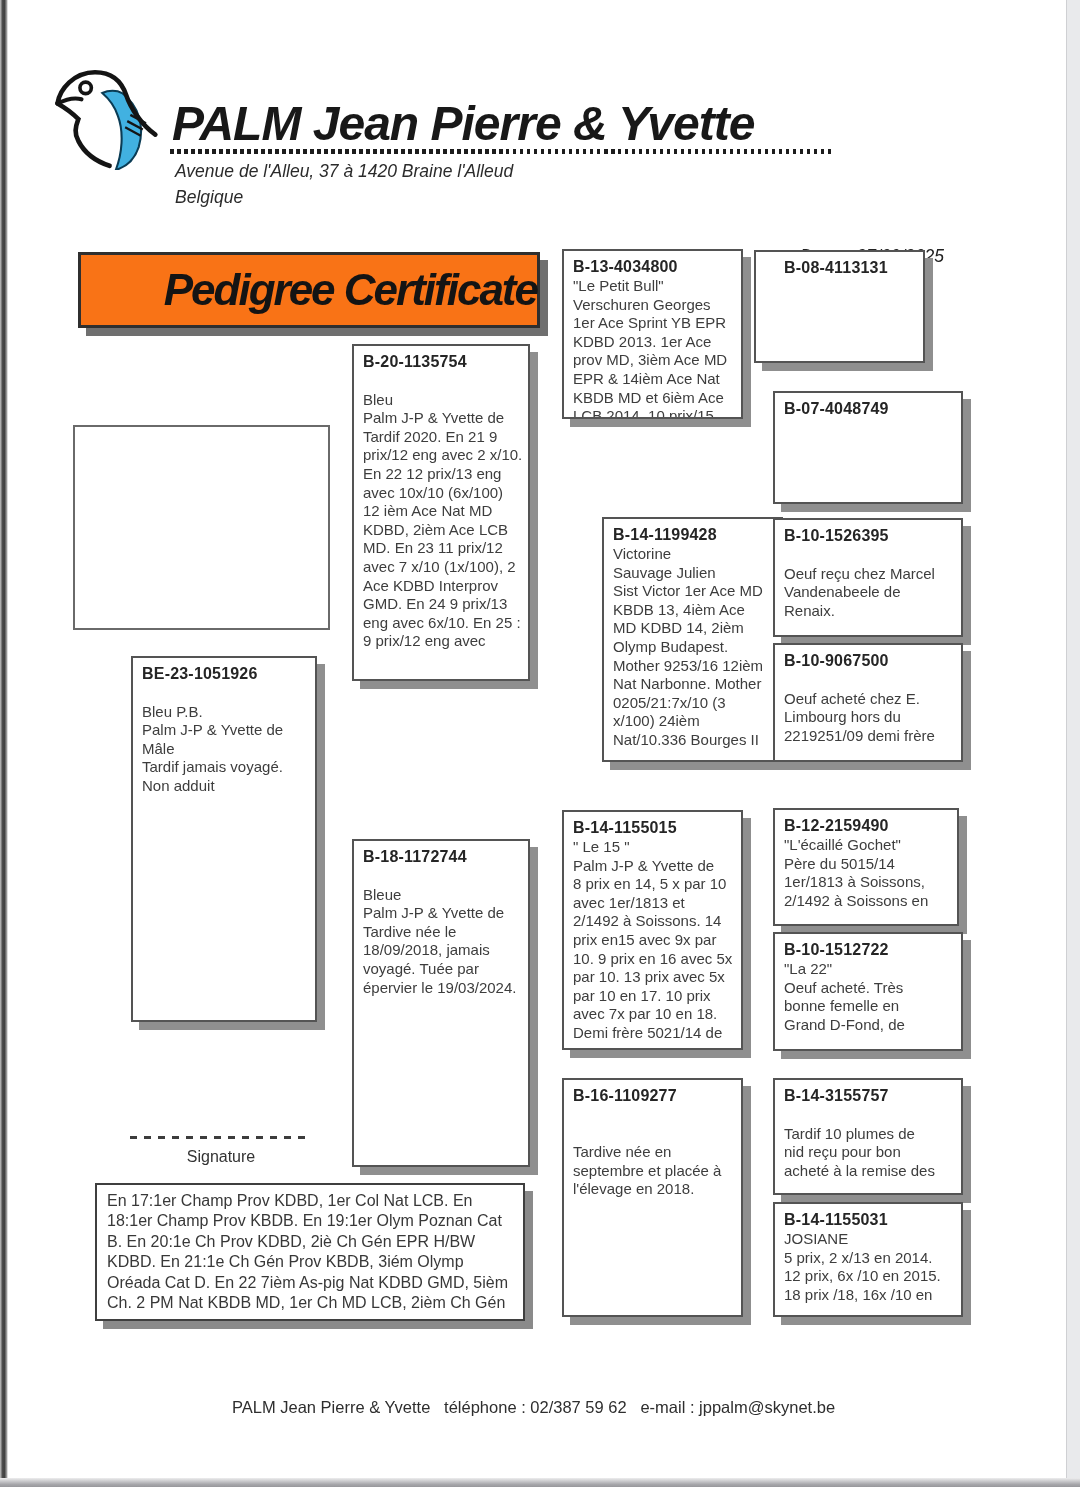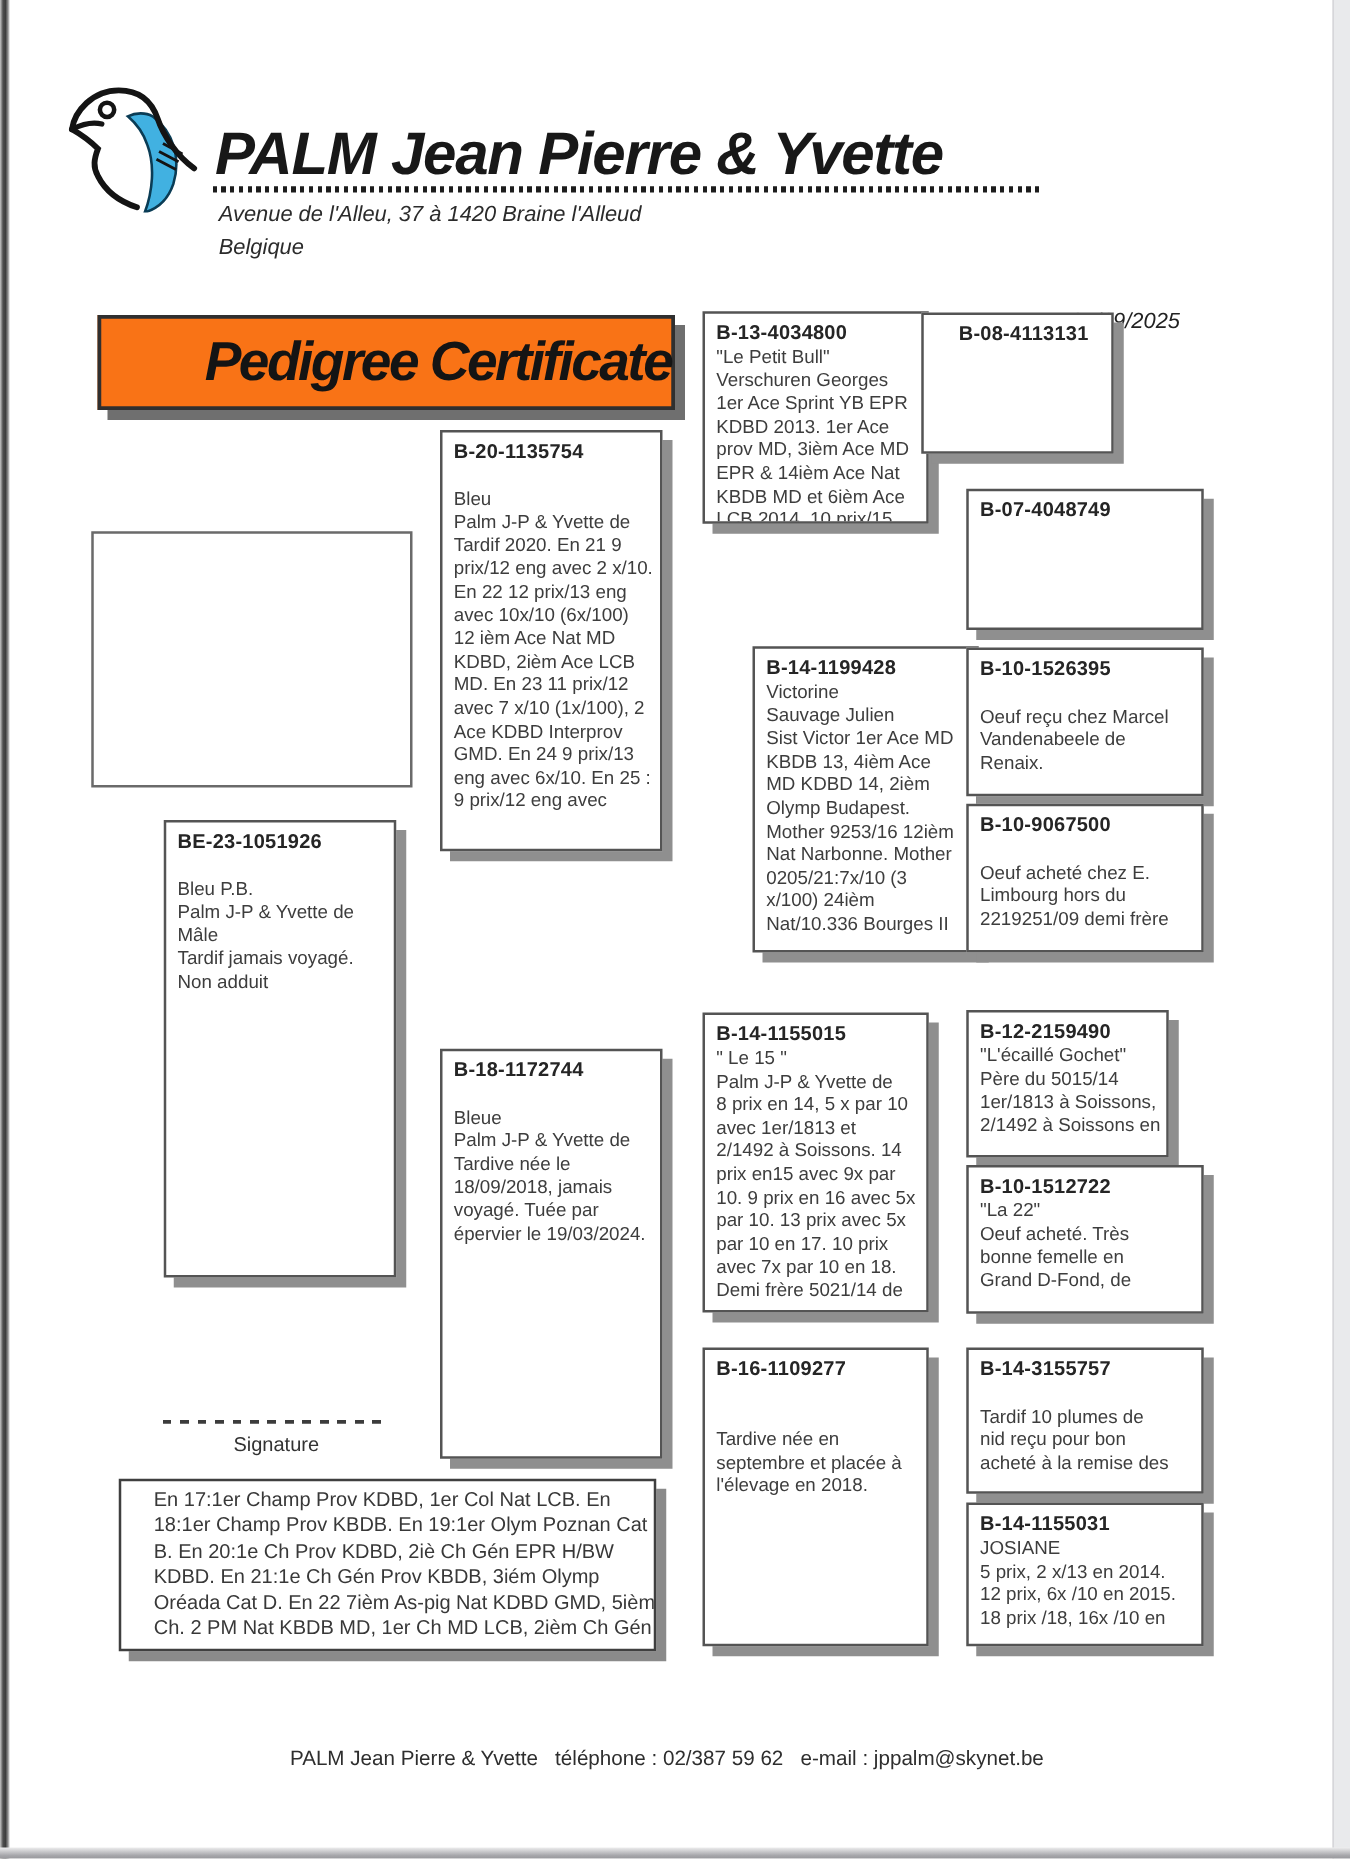--- a/index.html
+++ b/index.html
@@ -39,38 +39,38 @@
   .photo-box{position:absolute;left:73px;top:425px;width:257px;height:205px;border:2px solid #6a6a6a;
     box-sizing:border-box;background:#fff;}
 
   .bx-be {left:131px;top:656px;width:186px;height:366px;}
   .bx-b20{left:352px;top:344px;width:178px;height:337px;}
   .bx-b18{left:352px;top:839px;width:178px;height:328px;}
   .bx-c3a{left:562px;top:249px;width:181px;height:170px;}
   .bx-c3b{left:562px;top:517px;width:181px;height:245px;margin-left:40px;}
   .bx-c3c{left:562px;top:810px;width:181px;height:240px;}
   .bx-c3d{left:562px;top:1078px;width:181px;height:239px;}
-  .bx-c4a{left:737px;top:250px;width:154px;height:113px;padding-left:28px;}
+  .bx-c4a{left:754px;top:250px;width:171px;height:113px;padding-left:28px;}
   .bx-c4b{left:773px;top:377px;width:190px;height:113px;margin-top:14px;}
   .bx-c4c{left:773px;top:518px;width:190px;height:119px;}
   .bx-c4d{left:773px;top:643px;width:190px;height:119px;}
-  .bx-c4e{left:773px;top:808px;width:162px;height:118px;}
+  .bx-c4e{left:773px;top:808px;width:186px;height:118px;}
   .bx-c4f{left:773px;top:932px;width:190px;height:119px;}
   .bx-c4g{left:773px;top:1078px;width:190px;height:117px;}
   .bx-c4h{left:773px;top:1202px;width:190px;height:115px;}
 
   
   .sig-dashes{position:absolute;left:130px;top:1136px;width:182px;height:3px;
     background:repeating-linear-gradient(90deg,#3c3c3c 0 7px,transparent 7px 14px);}
   .sig-label{position:absolute;left:130px;top:1148px;width:182px;text-align:center;font-size:16px;color:#333;}
 
   
   .ach-box{position:absolute;left:95px;top:1183px;width:430px;height:138px;background:#fff;
     border:2.5px solid #3f3f3f;box-shadow:8px 8px 0 #8a8a8a;box-sizing:border-box;
-    padding:6px 26px;overflow:hidden;}
+    padding:6px 10px;overflow:hidden;}
   .ach-text{font-size:16px;color:#383838;line-height:20.4px;white-space:pre;}
 
   
   .footer{position:absolute;left:0;top:1398px;width:1067px;text-align:center;font-size:16.5px;
     color:#2e2e2e;white-space:pre;}
 </style>
 </head>
 <body>
 
 <div class="page">

